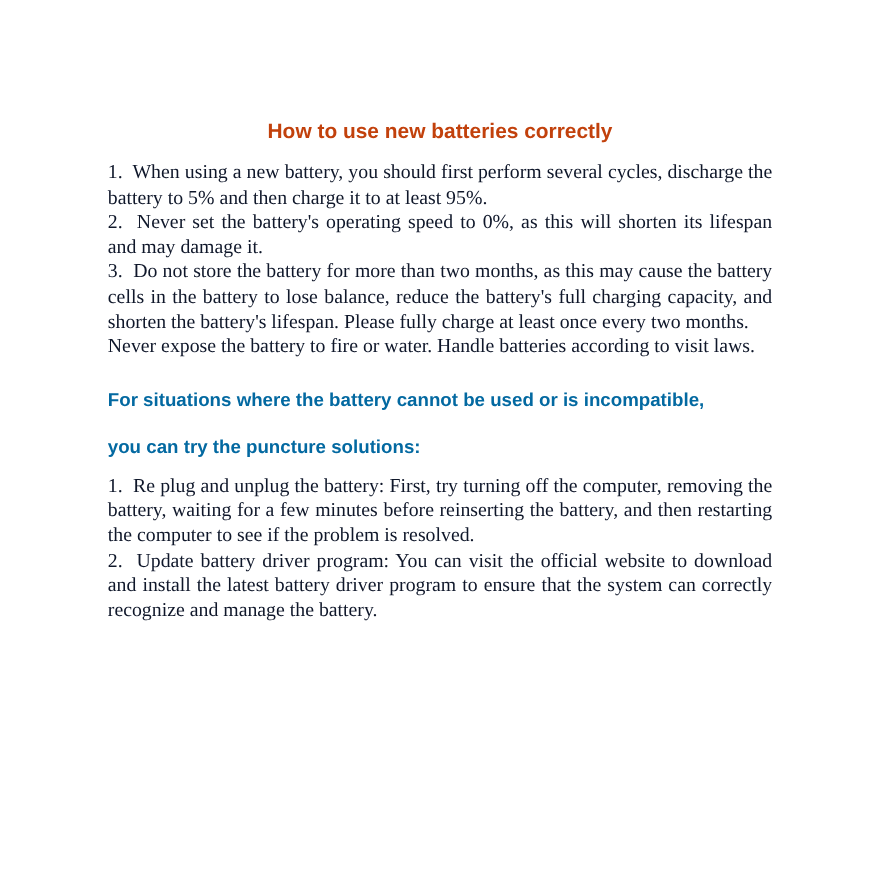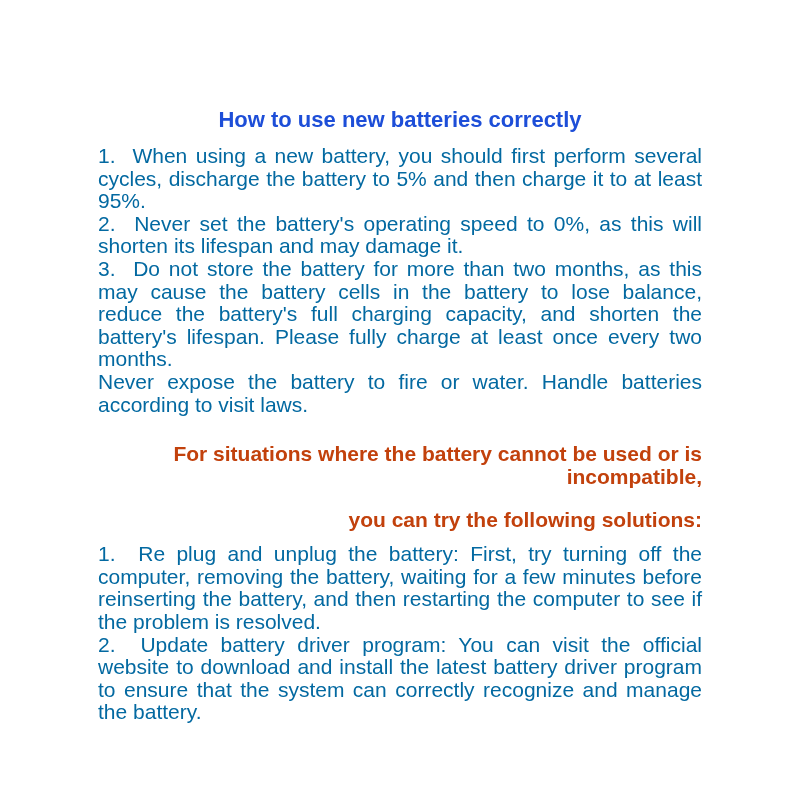--- a/index.html
+++ b/index.html
@@ -17,73 +17,74 @@
   }
   .content {
     position: absolute;
     left: 98px;
     top: 0;
     width: 604px;
   }
   .main-title {
     margin: 110px 0 0 0;
     text-align: center;
-    font-size: 22px;
+    font-size: 19px;
     line-height: 20px;
     font-weight: 700;
-    color: #1d4ed8;
+    color: #c2410c;
   }
   .sub-title {
-    text-align: right;
-    font-size: 21px;
+    text-align: left;
+    font-size: 17px;
     line-height: 23px;
     font-weight: 700;
-    color: #c2410c;
+    color: #0369a1;
   }
   .sub-title.first {
     margin: 26px 0 0 0;
   }
   .sub-title.second {
     margin: 20px 0 0 0;
   }
   .body-block {
     color: #2e2e2e;
   }
   .body-block.block1 {
     margin-top: 15px;
   }
   .body-block.block2 {
     margin-top: 12px;
   }
   .body-block p {
     margin: 0;
-    font-size: 21px;
+    font-size: 18px;
     line-height: 22.6px;
     text-align: justify;
-    color: #0369a1;
+    color: #0f172a;
+    font-family: Liberation Serif, serif;
   }
 </style>
 </head>
 <body>
 
 <div class="canvas">
   <div class="content">
 
     <h1 class="main-title">How to use new batteries correctly</h1>
 
     <div class="body-block block1">
       <p>1.&nbsp; When using a new battery, you should first perform several cycles, discharge the battery to 5% and then charge it to at least 95%.</p>
       <p>2.&nbsp; Never set the battery's operating speed to 0%, as this will shorten its lifespan and may damage it.</p>
       <p>3.&nbsp; Do not store the battery for more than two months, as this may cause the battery cells in the battery to lose balance, reduce the battery's full charging capacity, and shorten the battery's lifespan. Please fully charge at least once every two months.</p>
       <p>Never expose the battery to fire or water. Handle batteries according to visit laws.</p>
     </div>
 
     <h2 class="sub-title first">For situations where the battery cannot be used or is incompatible,</h2>
 
-    <h2 class="sub-title second">you can try the following solutions:</h2>
+    <h2 class="sub-title second">you can try the puncture solutions:</h2>
 
     <div class="body-block block2">
       <p>1.&nbsp; Re plug and unplug the battery: First, try turning off the computer, removing the battery, waiting for a few minutes before reinserting the battery, and then restarting the computer to see if the problem is resolved.</p>
       <p>2.&nbsp; Update battery driver program: You can visit the official website to download and install the latest battery driver program to ensure that the system can correctly recognize and manage the battery.</p>
     </div>
 
   </div>
 </div>
 
 </body></html>

